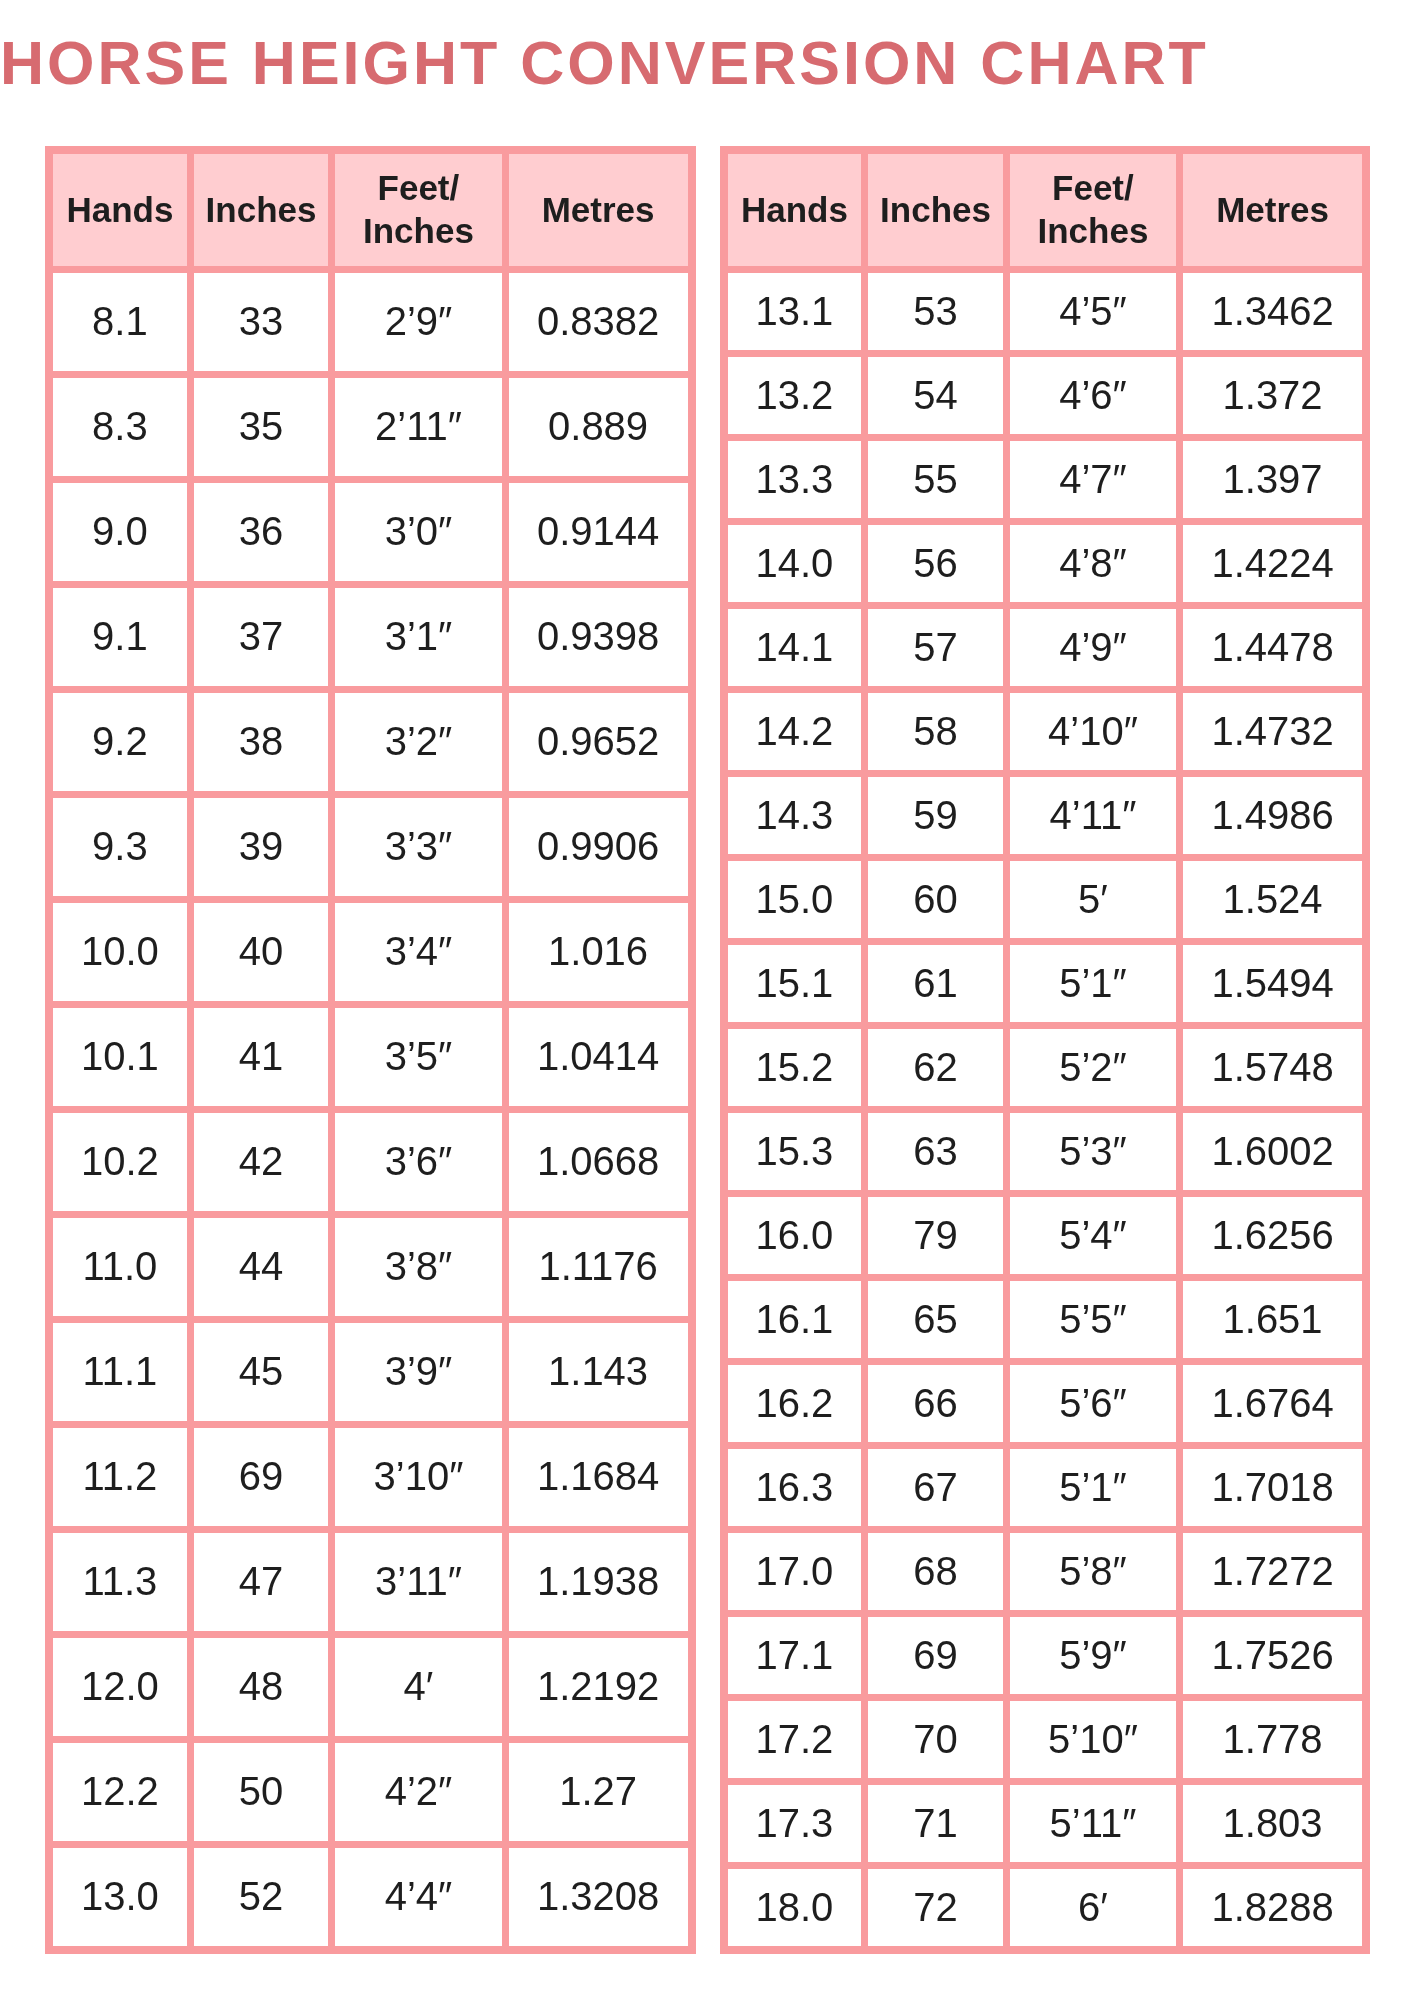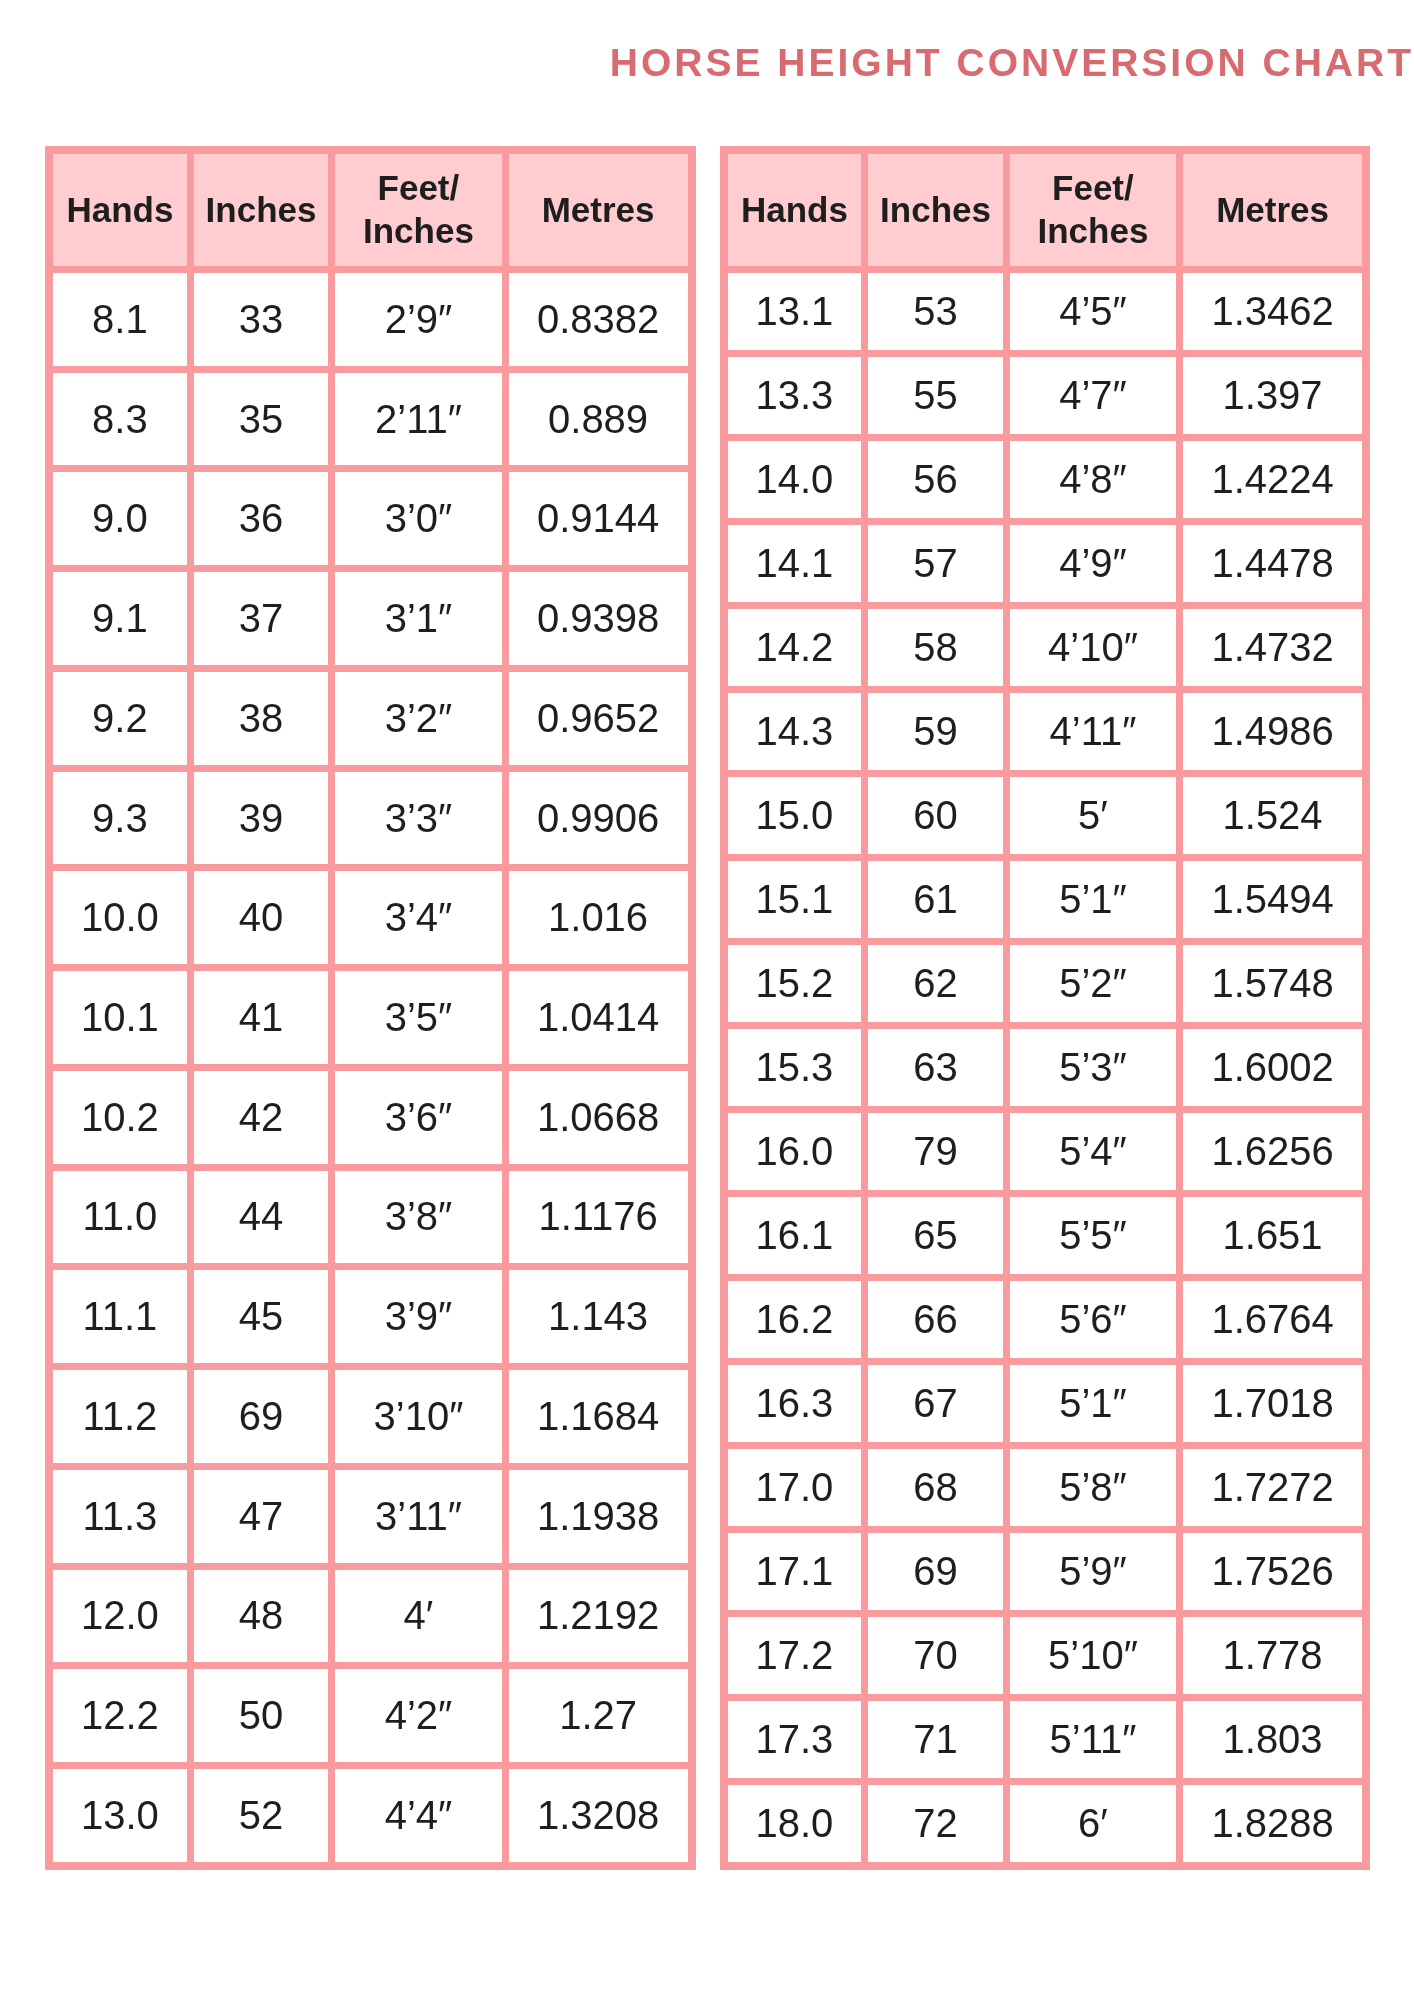--- a/index.html
+++ b/index.html
@@ -11,22 +11,22 @@
     position: relative;
     width: 1414px;
     height: 2000px;
     background: #ffffff;
     overflow: hidden;
     font-family: "Liberation Sans", sans-serif;
   }
   .title {
     margin: 0;
     padding-top: 26px;
-    text-align: right;
-    font-size: 39px;
+    text-align: left;
+    font-size: 61px;
     line-height: 74px;
     font-weight: 800;
     letter-spacing: 3px;
     color: #d76b70;
     font-family: "Liberation Sans", sans-serif;
   }
   .tables {
     display: flex;
     gap: 24px;
     margin: 46px 44px 0 45px;
@@ -201,20 +201,26 @@
           </tr>
         </thead>
         <tbody>
           <tr>
             <td>13.1</td>
             <td>53</td>
             <td>4’5″</td>
             <td>1.3462</td>
           </tr>
           <tr>
+            <td>13.2</td>
+            <td>54</td>
+            <td>4’6″</td>
+            <td>1.372</td>
+          </tr>
+          <tr>
             <td>13.3</td>
             <td>55</td>
             <td>4’7″</td>
             <td>1.397</td>
           </tr>
           <tr>
             <td>14.0</td>
             <td>56</td>
             <td>4’8″</td>
             <td>1.4224</td>

